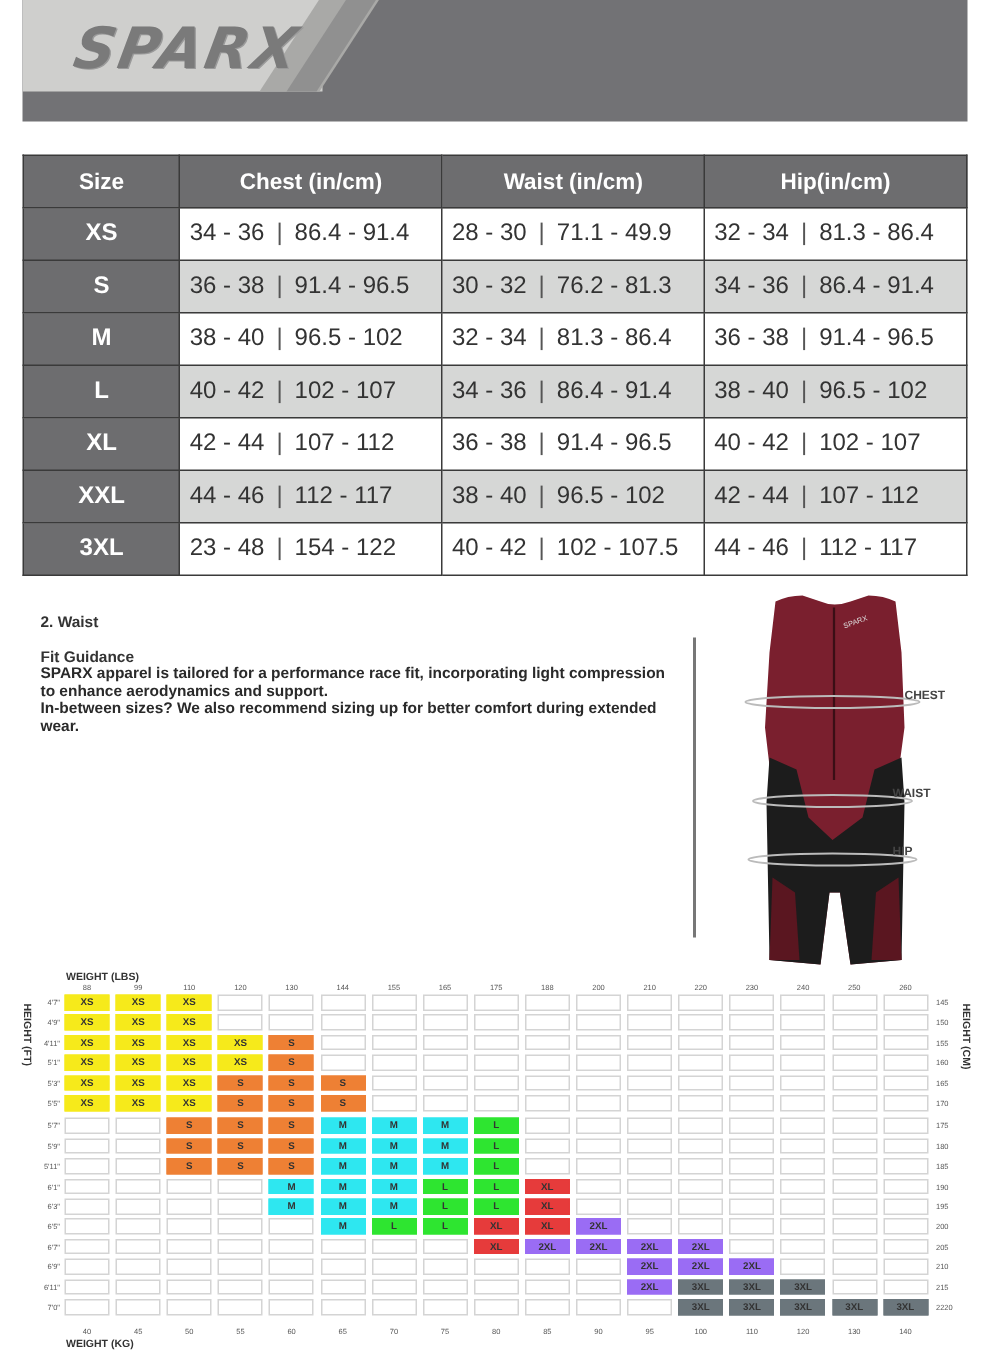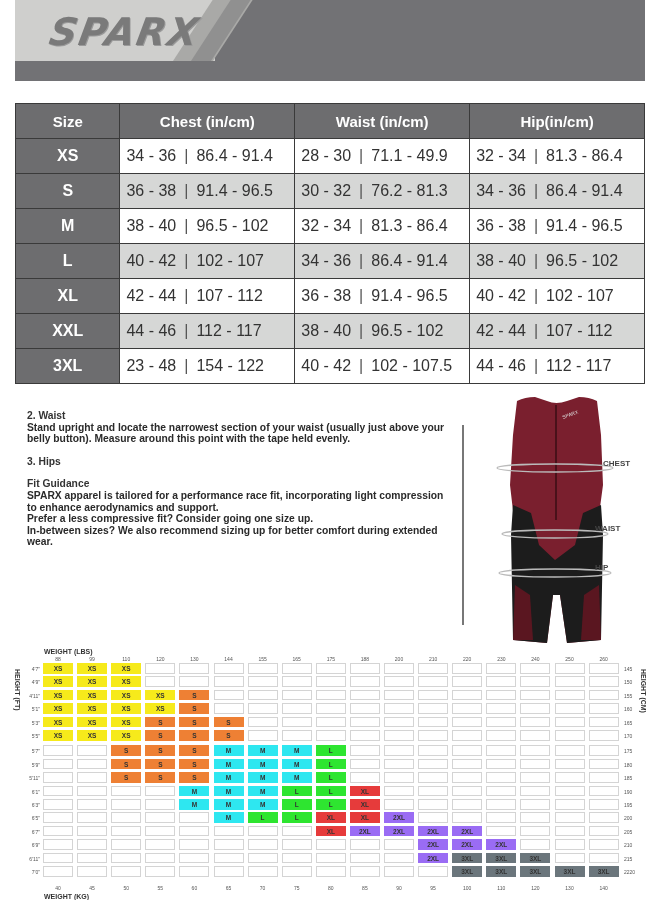--- a/index.html
+++ b/index.html
@@ -109,29 +109,26 @@
         <td class="val"><span>23 - 48</span><span class="sep">|</span><span>154 - 122</span></td>
         <td class="val"><span>40 - 42</span><span class="sep">|</span><span>102 - 107.5</span></td>
         <td class="val"><span>44 - 46</span><span class="sep">|</span><span>112 - 117</span></td>
       </tr>
     </tbody>
 </table>
 
 <div class="instr" id="instr">
     <div class="blk">
       <div class="head">2. Waist</div>
-      <div>Stand upright and locate the narrowest section of your waist (usually just above your belly button). Measure around this point with the tape held evenly.</div>
     </div>
     <div class="blk">
-      <div class="head">3. Hips</div>
     </div>
     <div class="blk">
       <div class="head">Fit Guidance</div>
       <div>SPARX apparel is tailored for a performance race fit, incorporating light compression to enhance aerodynamics and support.</div>
-      <div>Prefer a less compressive fit? Consider going one size up.</div>
       <div>In-between sizes? We also recommend sizing up for better comfort during extended wear.</div>
     </div>
   </div>
 
 <div class="suit-wrap">
   <div class="suit-line"></div>
   <svg width="205" height="265" viewBox="0 0 205 265" style="position:absolute;left:0;top:0;">
 
     <path d="M62 6 Q70 2 80 2 L92 6 Q101 10 112 6 L124 2 Q134 2 142 6 L146 40 L148 90 L140 150 L146 245 L112 248 L105 200 L98 200 L92 248 L58 245 L62 150 L55 90 L58 40 Z" fill="#7a1f2e"></path>
     <path d="M58 110 L76 118 L84 150 L100 165 L120 150 L128 118 L146 110 L148 140 L146 245 L112 248 L105 200 L98 200 L92 248 L58 245 L56 140 Z" fill="#1c1c1c"></path>

